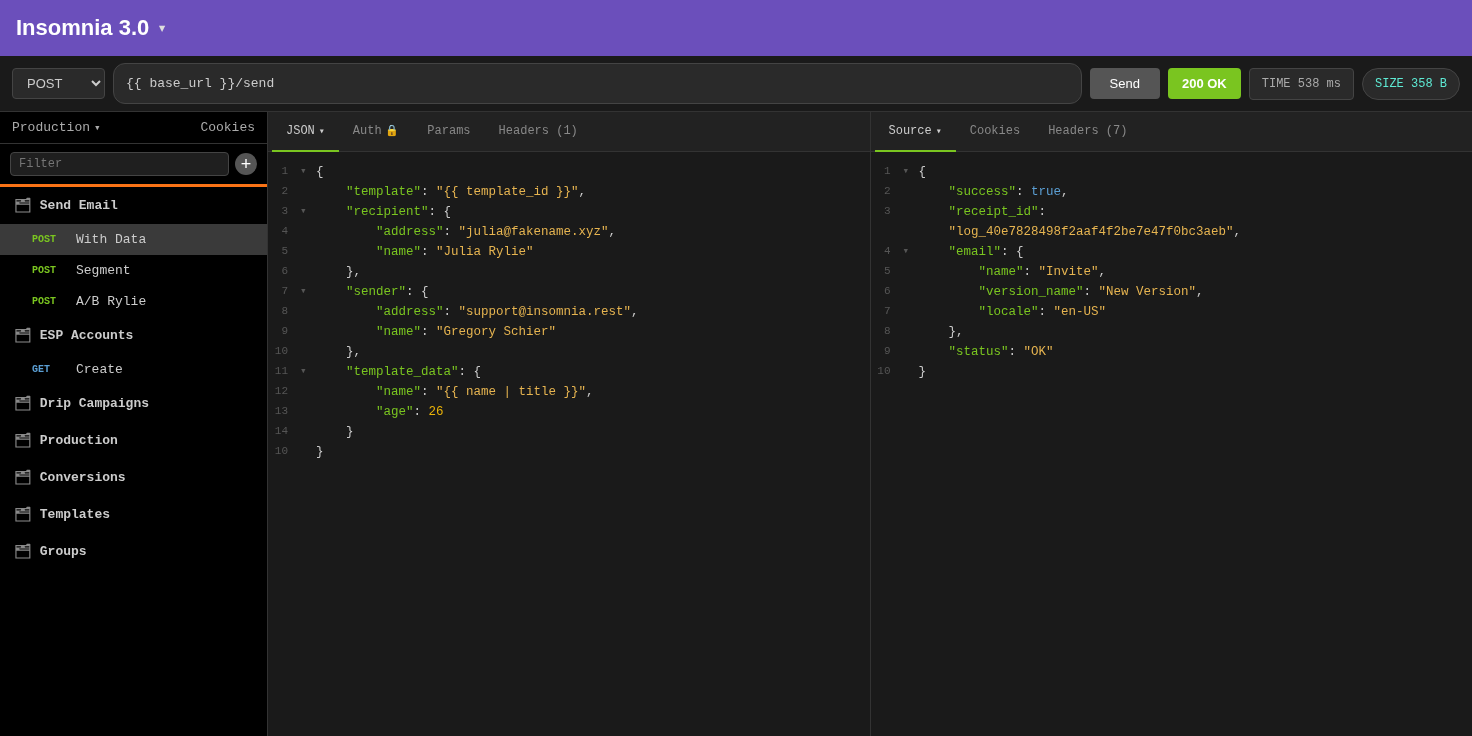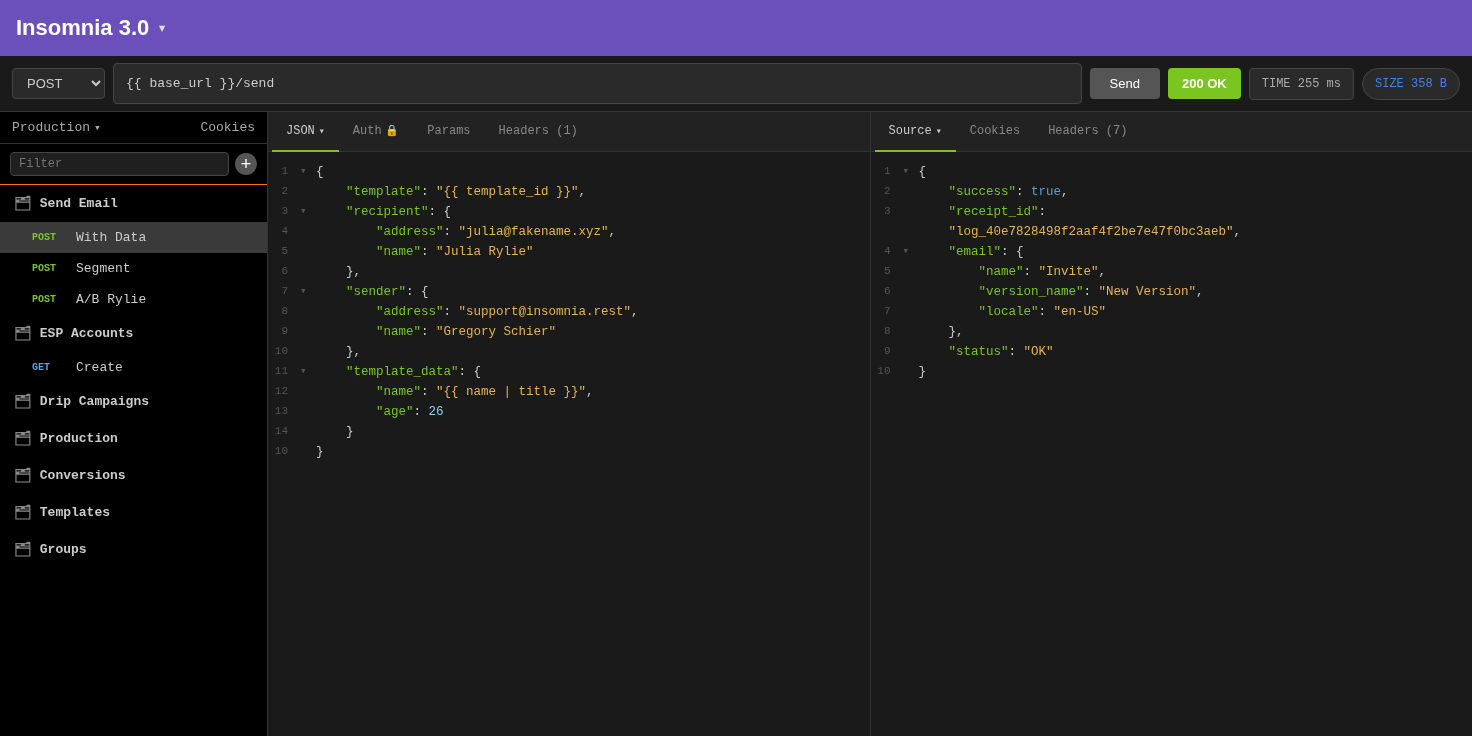--- a/index.html
+++ b/index.html
@@ -26,21 +26,21 @@
     
     .code-editor { flex: 1; overflow-y: auto; padding: 10px 0; background: #1a1a1a; font-family: 'Menlo', 'Monaco', 'Courier New', monospace; font-size: 12.5px; line-height: 1.6; }
     .code-line { display: flex; align-items: flex-start; padding: 0 12px 0 0; }
     .line-num { color: #555; min-width: 32px; text-align: right; padding-right: 12px; user-select: none; font-size: 11px; padding-top: 1px; }
     .line-gutter { min-width: 16px; color: #555; font-size: 11px; padding-top: 1px; }
     .line-content { flex: 1; white-space: pre; }
 
     
     .c-key { color: #7ac520; }
     .c-str { color: #e6b450; }
-    .c-num { color: #7dd3fc; }
+    .c-num { color: #eab308; }
     .c-punct { color: #ccc; }
     .c-template { color: #e6b450; }
 
     
     .r-key { color: #7ac520; }
     .r-str { color: #e6b450; }
     .r-bool { color: #5b9fd4; }
 
     ::-webkit-scrollbar { width: 6px; height: 6px; }
     ::-webkit-scrollbar-track { background: #1a1a1a; }
@@ -60,40 +60,40 @@
   </div>
 </div>
 
 <div id="top-bar">
   <select id="method-select">
     <option>POST</option>
     <option>GET</option>
     <option>PUT</option>
     <option>DELETE</option>
   </select>
-  <input id="url-input" type="text" style="flex: 1 1 0%; background: rgb(42, 42, 42); color: rgb(204, 204, 204); border: 1px solid rgb(68, 68, 68); border-radius: 4px; padding: 12px 12px; font-size: 13px; font-family: inherit;" value="{{ base_url }}/send">
+  <input id="url-input" type="text" style="flex: 1 1 0%; background: rgb(42, 42, 42); color: rgb(204, 204, 204); border: 1px solid rgb(68, 68, 68); border-radius: 12px; padding: 12px 12px; font-size: 13px; font-family: inherit;" value="{{ base_url }}/send">
   <button id="send-btn" style="background:#555;color:#fff;border:none;border-radius:4px;padding:8px 20px;font-size:13px;cursor:pointer;">Send</button>
   <button style="background:#7ac520;color:#fff;border:none;border-radius:4px;padding:8px 14px;font-size:13px;font-weight:bold;">200 OK</button>
-  <span style="background:#2a2a2a;color:#aaa;border:1px solid #444;border-radius:4px;padding:8px 12px;font-size:12px;">TIME 255 ms</span>
-  <span style="background:#2a2a2a;color:#3b82f6;border:1px solid #444;border-radius:16px;padding:8px 12px;font-size:12px;">SIZE 358 B</span>
+  <span style="background:#2a2a2a;color:#aaa;border:1px solid #444;border-radius:4px;padding:8px 12px;font-size:12px;">TIME 538 ms</span>
+  <span style="background:#2a2a2a;color:#5eead4;border:1px solid #444;border-radius:16px;padding:8px 12px;font-size:12px;">SIZE 358 B</span>
 </div>
 
 <div id="workspace">
 
   <div id="sidebar">
 
     <div style="display:flex;align-items:center;justify-content:space-between;padding:8px 12px;border-bottom:1px solid #333;">
       <div style="display:flex;align-items:center;gap:4px;color:#aaa;font-size:13px;cursor:pointer;">
         <span>Production</span>
         <span style="font-size:11px;">▾</span>
       </div>
       <span style="color:#aaa;font-size:13px;cursor:pointer;">Cookies</span>
     </div>
 
-    <div style="display:flex;align-items:center;padding:8px 10px;gap:6px;border-bottom:1px solid #f97316;">
+    <div style="display:flex;align-items:center;padding:8px 10px;gap:6px;border-bottom:3px solid #f97316;">
       <input type="text" style="flex: 1 1 0%; background: rgb(31, 31, 31); border: 1px solid rgb(68, 68, 68); border-radius: 4px; padding: 4px 8px; color: rgb(170, 170, 170); font-size: 12px; font-family: inherit;" placeholder="Filter">
       <button style="background:#555;border:none;border-radius:50%;width:22px;height:22px;color:#fff;cursor:pointer;font-size:18px;display:flex;align-items:center;justify-content:center;line-height:1;">+</button>
     </div>
 
     <div style="display:flex;align-items:center;gap:8px;padding:10px 14px;color:#ccc;font-size:13px;font-weight:600;cursor:pointer;">
       <span style="font-size:14px;color:#888;">🗂</span>
       <span>Send Email</span>
     </div>
     <div style="display:flex;align-items:center;gap:8px;padding:8px 14px 8px 32px;cursor:pointer;background:#3a3a3a;">
       <span style="font-size:10px;font-weight:bold;color:#7ac520;min-width:36px;">POST</span>

